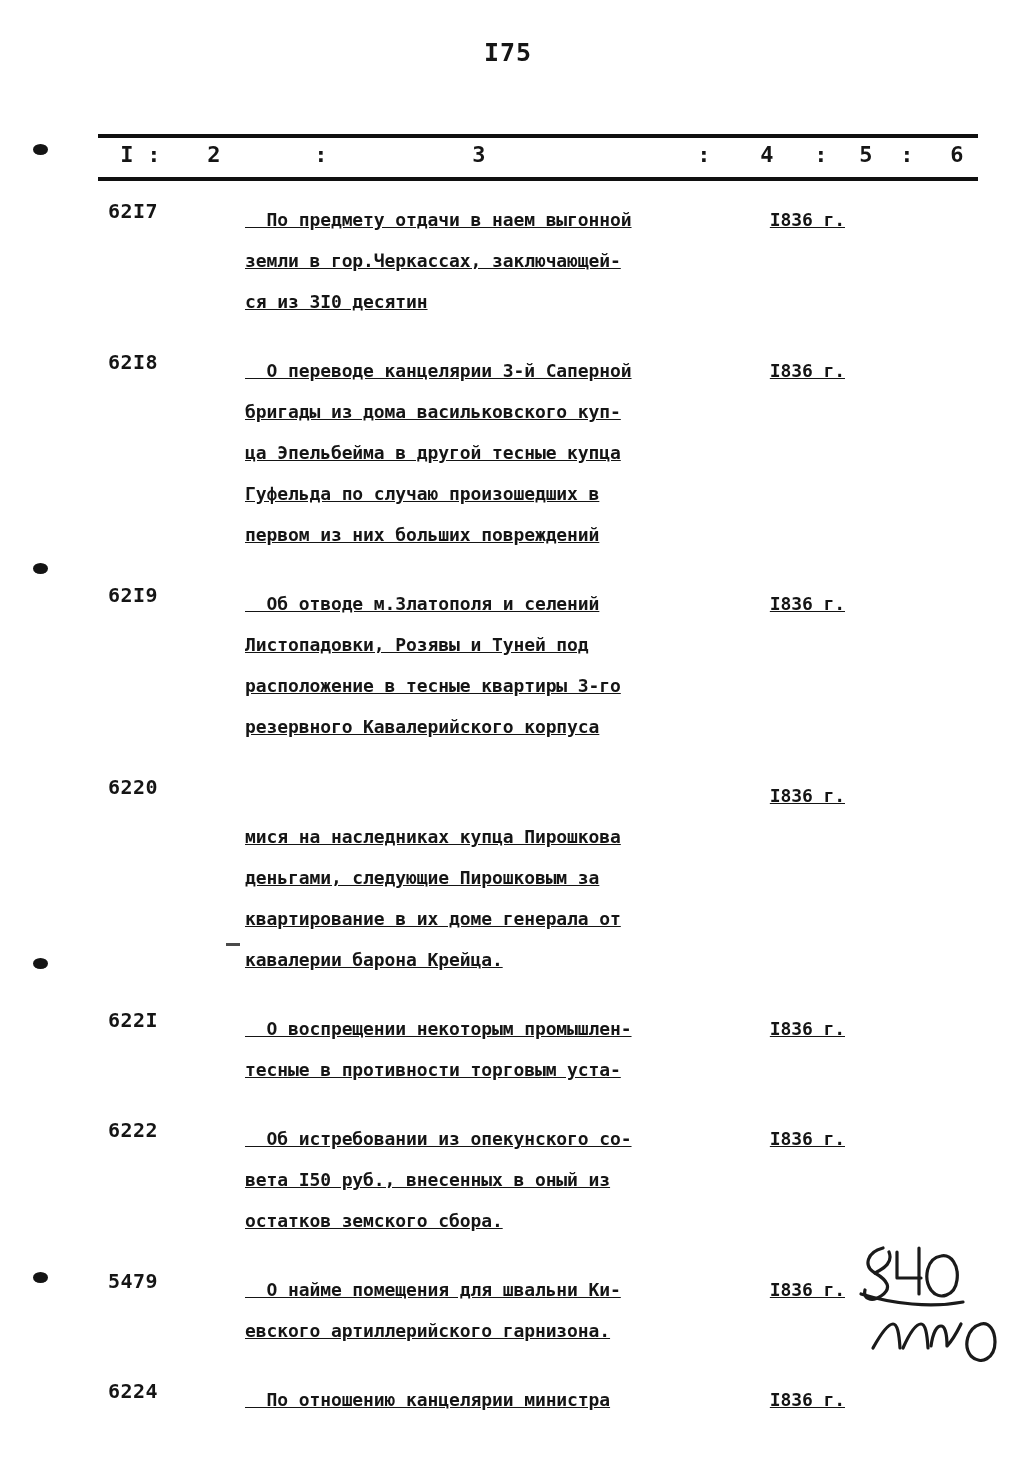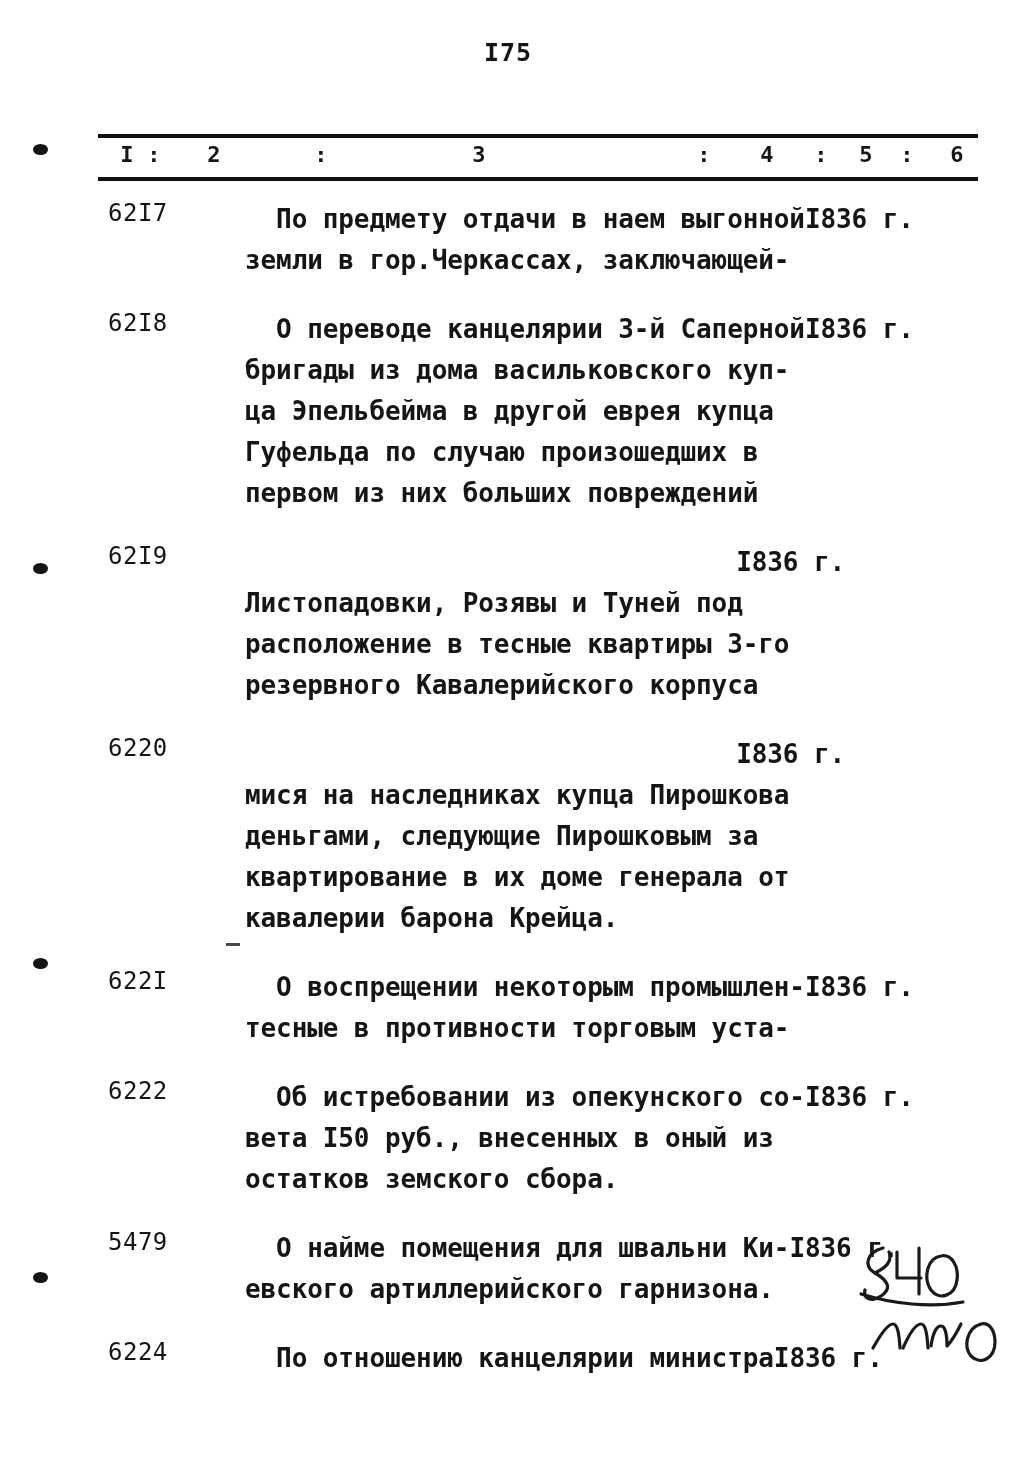--- a/index.html
+++ b/index.html
@@ -93,37 +93,38 @@
     width: 1024px;
   }
   .entry {
     position: relative;
     margin-bottom: 28px;
   }
   .entry-no {
     position: absolute;
     left: 108px;
     top: 0;
-    font-size: 24px;
-    font-weight: 400;
+    font-size: 20px;
+    font-weight: 700;
     letter-spacing: 0.5px;
     white-space: pre;
     font-family: "DejaVu Sans Mono", "Liberation Mono", monospace;
   }
   .entry-body {
     margin-left: 245px;
     width: 600px;
   }
   .line {
-    font-size: 26px;
+    font-size: 18px;
     line-height: 41px;
     font-weight: 700;
     letter-spacing: -0.1px;
     white-space: pre;
     font-family: "DejaVu Sans Mono", "Liberation Mono", monospace;
+    text-decoration: underline;
   }
   .line.first {
     display: flex;
     justify-content: flex-start;
   }
   .line .lead { display: inline-block; }
   .line .year {
     display: inline-block;
     margin-left: auto;
     white-space: pre;
@@ -174,36 +175,37 @@
     <span class="ch-s5">:</span>
     <span class="ch-6">6</span>
   </div>
 
   <div class="entries" id="entries-root">
       <div class="entry">
         <div class="entry-no">62I7</div>
         <div class="entry-body">
           <div class="line first"><span class="lead">  По предмету отдачи в наем выгонной</span><span class="year">I836 г.</span></div>
           <div class="line">земли в гор.Черкассах, заключающей-</div>
+          <div class="line">ся из 3I0 десятин</div>
         </div>
       </div>
       <div class="entry">
         <div class="entry-no">62I8</div>
         <div class="entry-body">
           <div class="line first"><span class="lead">  О переводе канцелярии 3-й Саперной</span><span class="year">I836 г.</span></div>
           <div class="line">бригады из дома васильковского куп-</div>
-          <div class="line">ца Эпельбейма в другой еврея купца</div>
+          <div class="line">ца Эпельбейма в другой тесные купца</div>
           <div class="line">Гуфельда по случаю произошедших в</div>
           <div class="line">первом из них больших повреждений</div>
         </div>
       </div>
       <div class="entry">
         <div class="entry-no">62I9</div>
         <div class="entry-body">
-          <div class="line first"><span class="year">I836 г.</span></div>
+          <div class="line first"><span class="lead">  Об отводе м.Златополя и селений</span><span class="year">I836 г.</span></div>
           <div class="line">Листопадовки, Розявы и Туней под</div>
           <div class="line">расположение в тесные квартиры 3-го</div>
           <div class="line">резервного Кавалерийского корпуса</div>
         </div>
       </div>
       <div class="entry">
         <div class="entry-no">6220</div>
         <div class="entry-body">
           <div class="line first"><span class="year">I836 г.</span></div>
           <div class="line">мися на наследниках купца Пирошкова</div>

